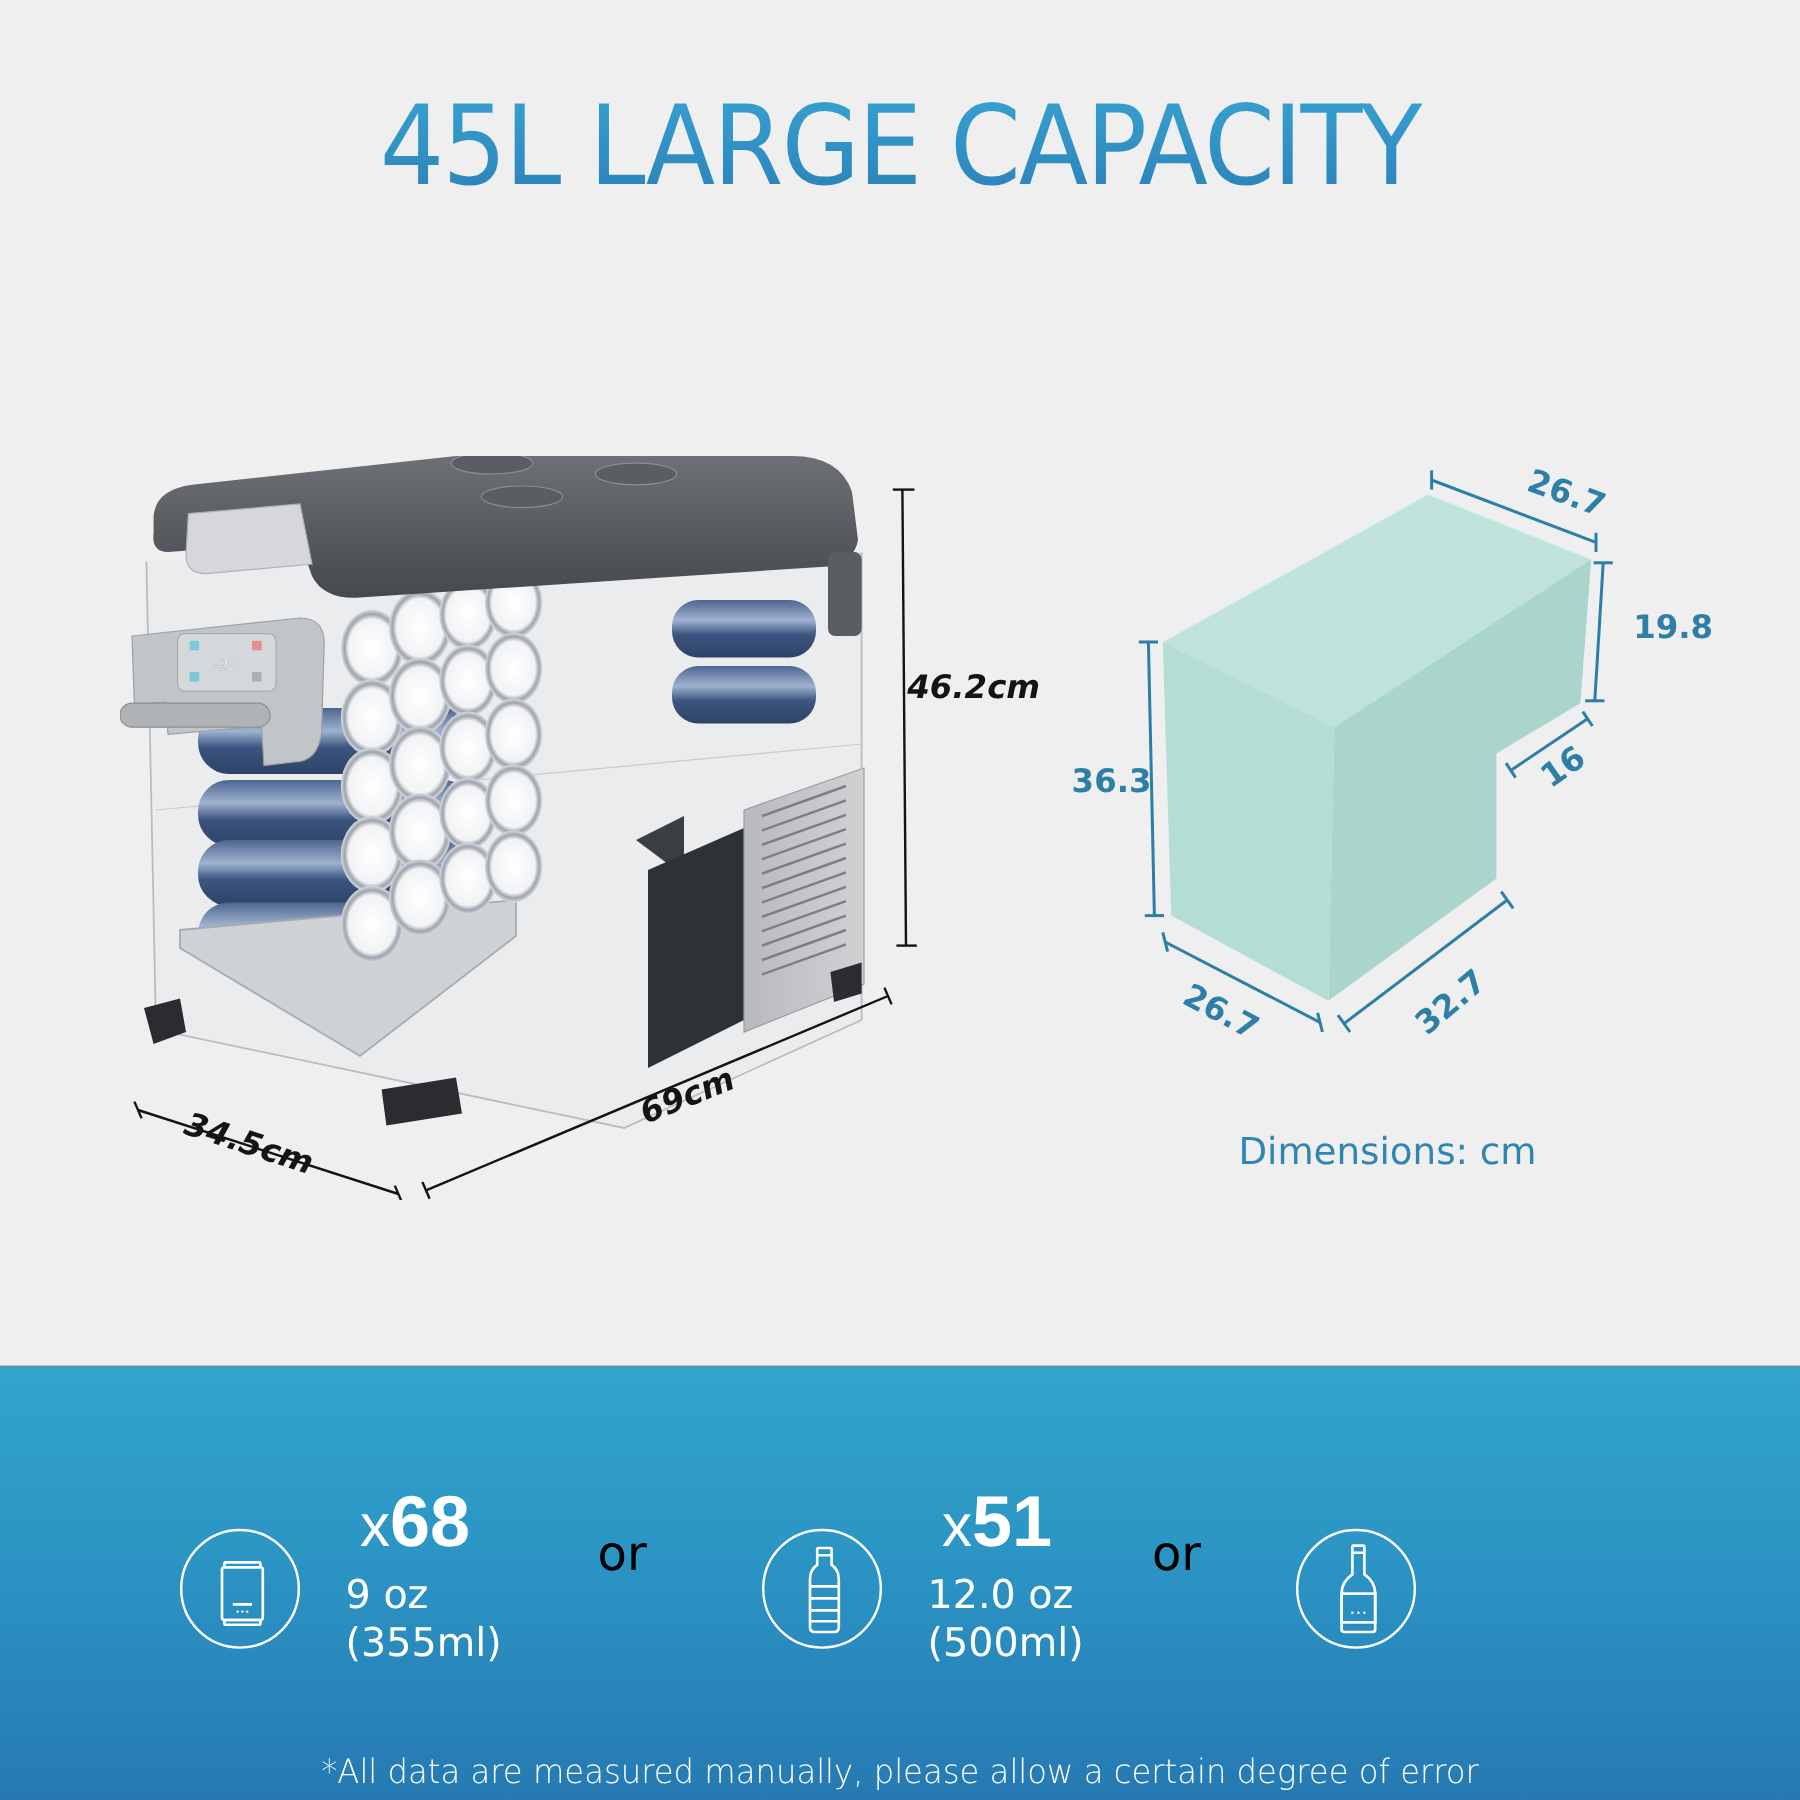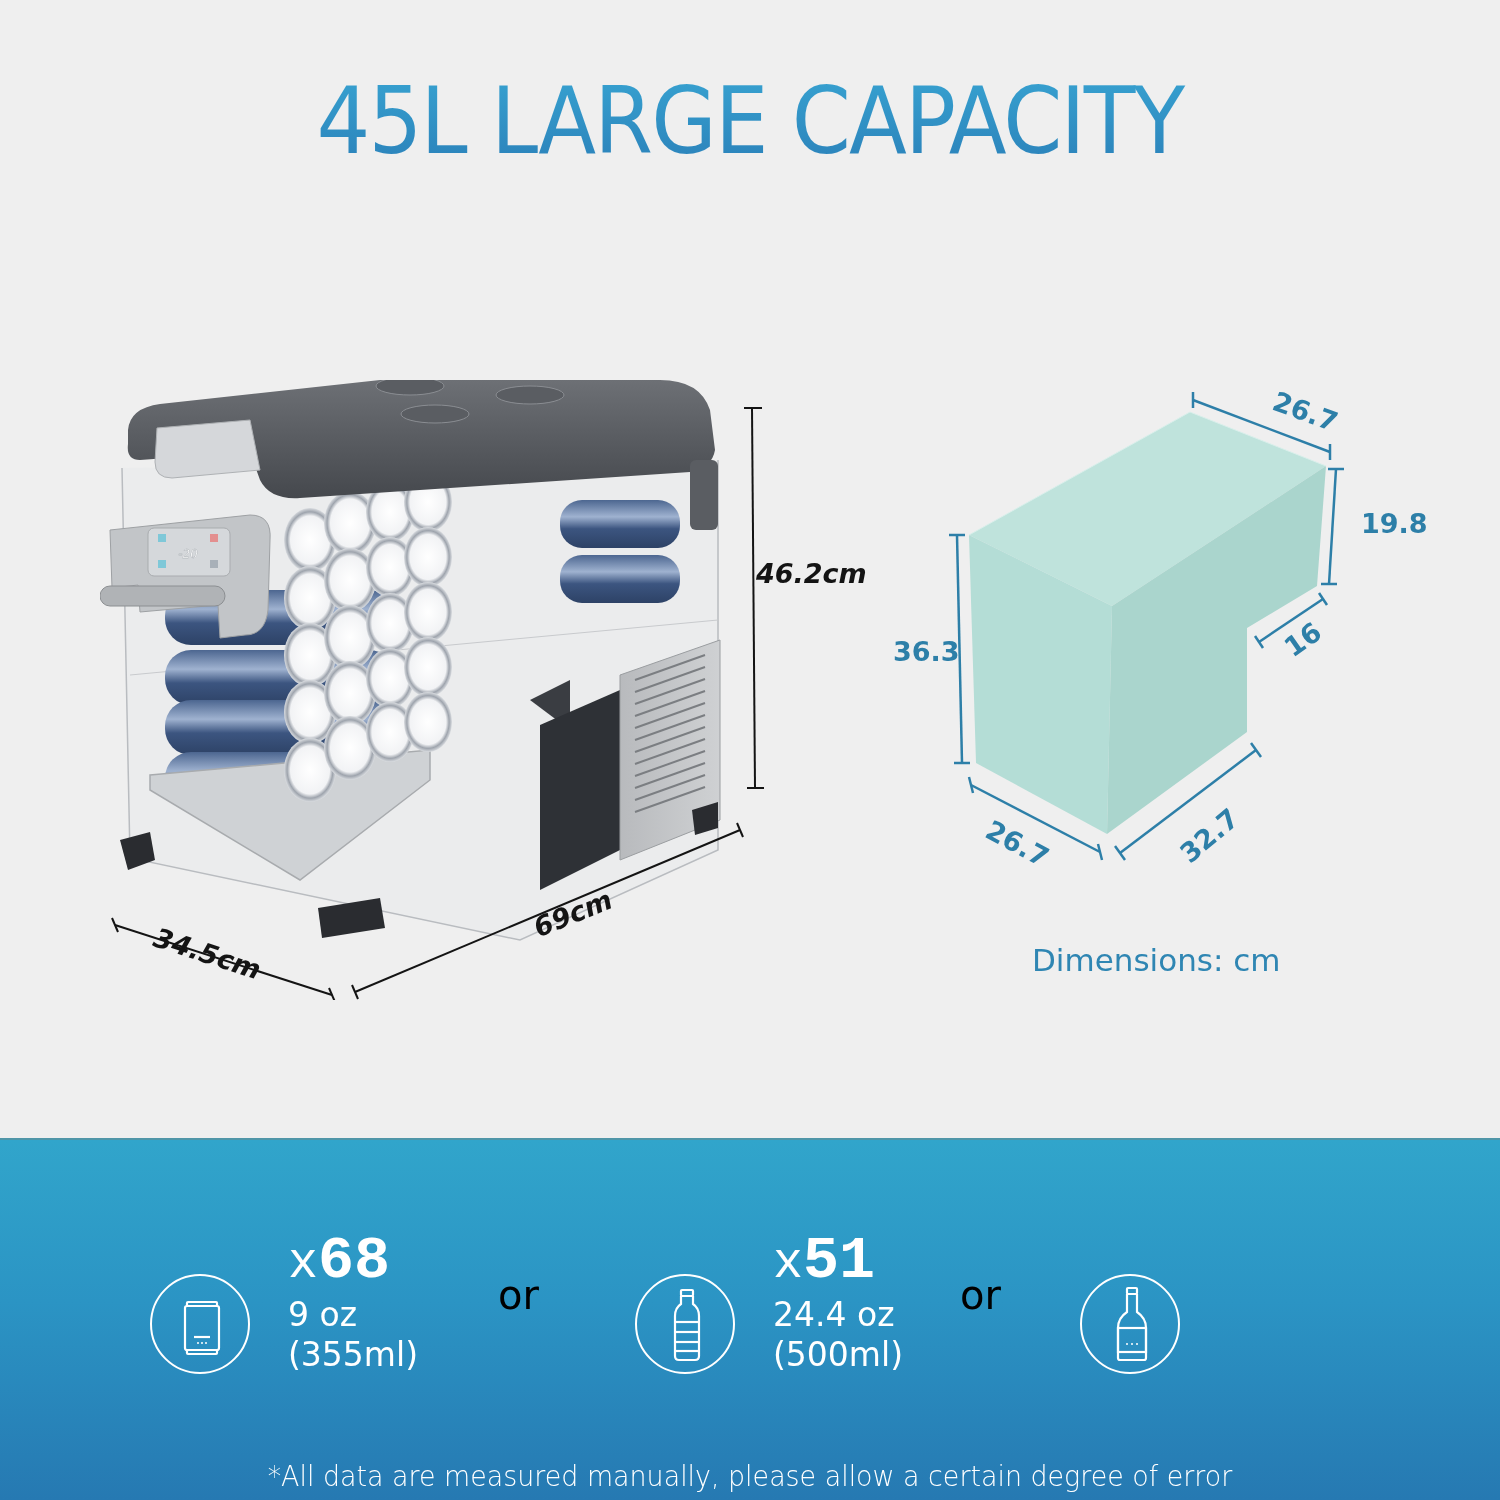--- a/index.html
+++ b/index.html
@@ -63,22 +63,22 @@
     }
     .cap-item { position: absolute; top: 1230px; height: 160px; }
     .cap-icon {
       position: absolute; left: 0; top: 44px;
       width: 100px; height: 100px;
       border: 2px solid #ffffff; border-radius: 50%;
     }
     .cap-icon svg { position: absolute; left: 0; top: 0; }
     .cap-text { position: absolute; left: 138px; top: 0; color: #ffffff; white-space: nowrap; }
     .cap-count {
-      font-family: Liberation Mono, monospace;
-      font-size: 60px; line-height: 62px; font-weight: 400;
+      font-family: Liberation Sans, sans-serif;
+      font-size: 60px; line-height: 76px; font-weight: 400; margin-left: 12px;
     }
     .cap-count .x { font-size: 50px; }
     .cap-count .num { font-weight: 700; }
     .cap-oz, .cap-ml {
       font-family: "DejaVu Sans", sans-serif;
       font-size: 33px; line-height: 40px; font-weight: 400;
     }
     .or-word {
       position: absolute; top: 1272px;
       font-family: "DejaVu Sans", sans-serif;
@@ -296,21 +296,21 @@
         <path d="M44 20 L44 28 Q38 32 38 40 L38 80 Q38 84 42 84 L58 84 Q62 84 62 80 L62 40 Q62 32 56 28 L56 20"></path>
         <line x1="38" y1="46" x2="62" y2="46"></line>
         <line x1="38" y1="56" x2="62" y2="56"></line>
         <line x1="38" y1="66" x2="62" y2="66"></line>
         <line x1="38" y1="75" x2="62" y2="75"></line>
       </g>
     </svg>
   </div>
   <div class="cap-text">
     <div class="cap-count"><span class="x">x</span><span class="num">51</span></div>
-    <div class="cap-oz">24.4 oz</div>
+    <div class="cap-oz">12.0 oz</div>
     <div class="cap-ml">(500ml)</div>
   </div>
 </div>
 <div class="or-word" style="left:960px;">or</div>
 
 <div class="cap-item" style="left:1080px; width:300px;">
   <div class="cap-icon">
     <svg width="100" height="100" viewBox="0 0 100 100">
       <g stroke="#fff" stroke-width="2.2" fill="none">
         <rect x="45" y="12" width="10" height="6" rx="1"></rect>

